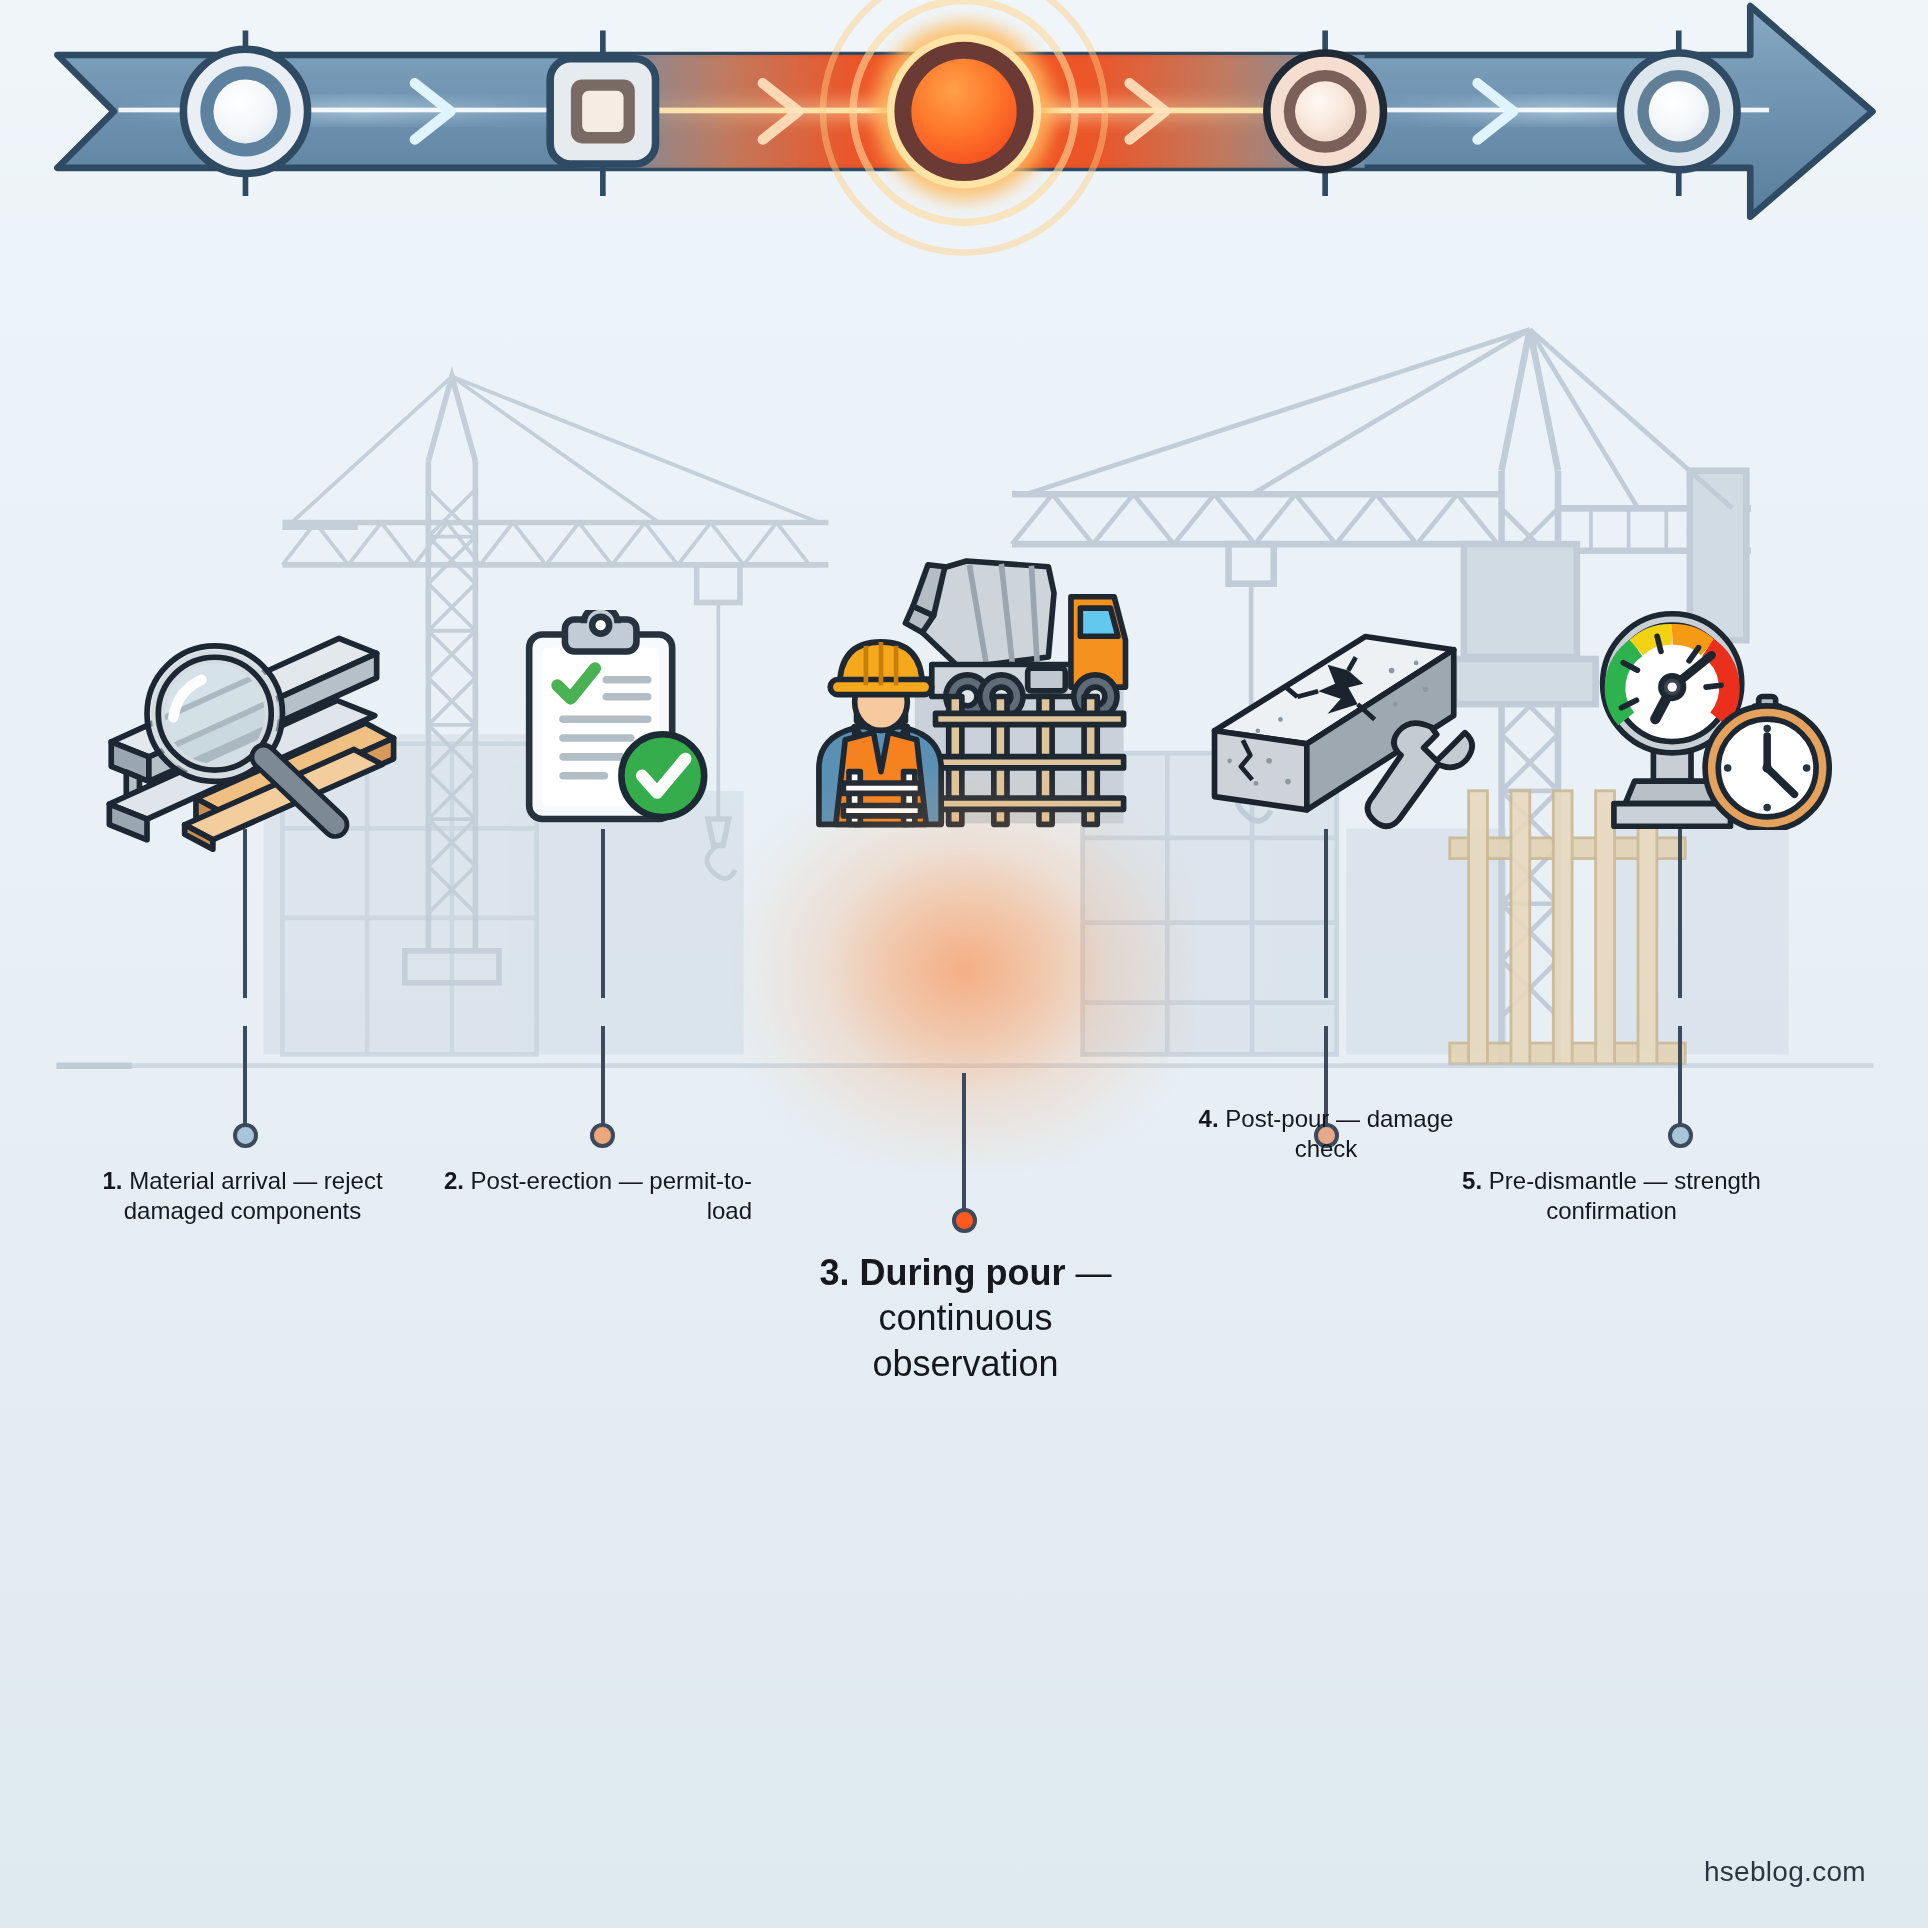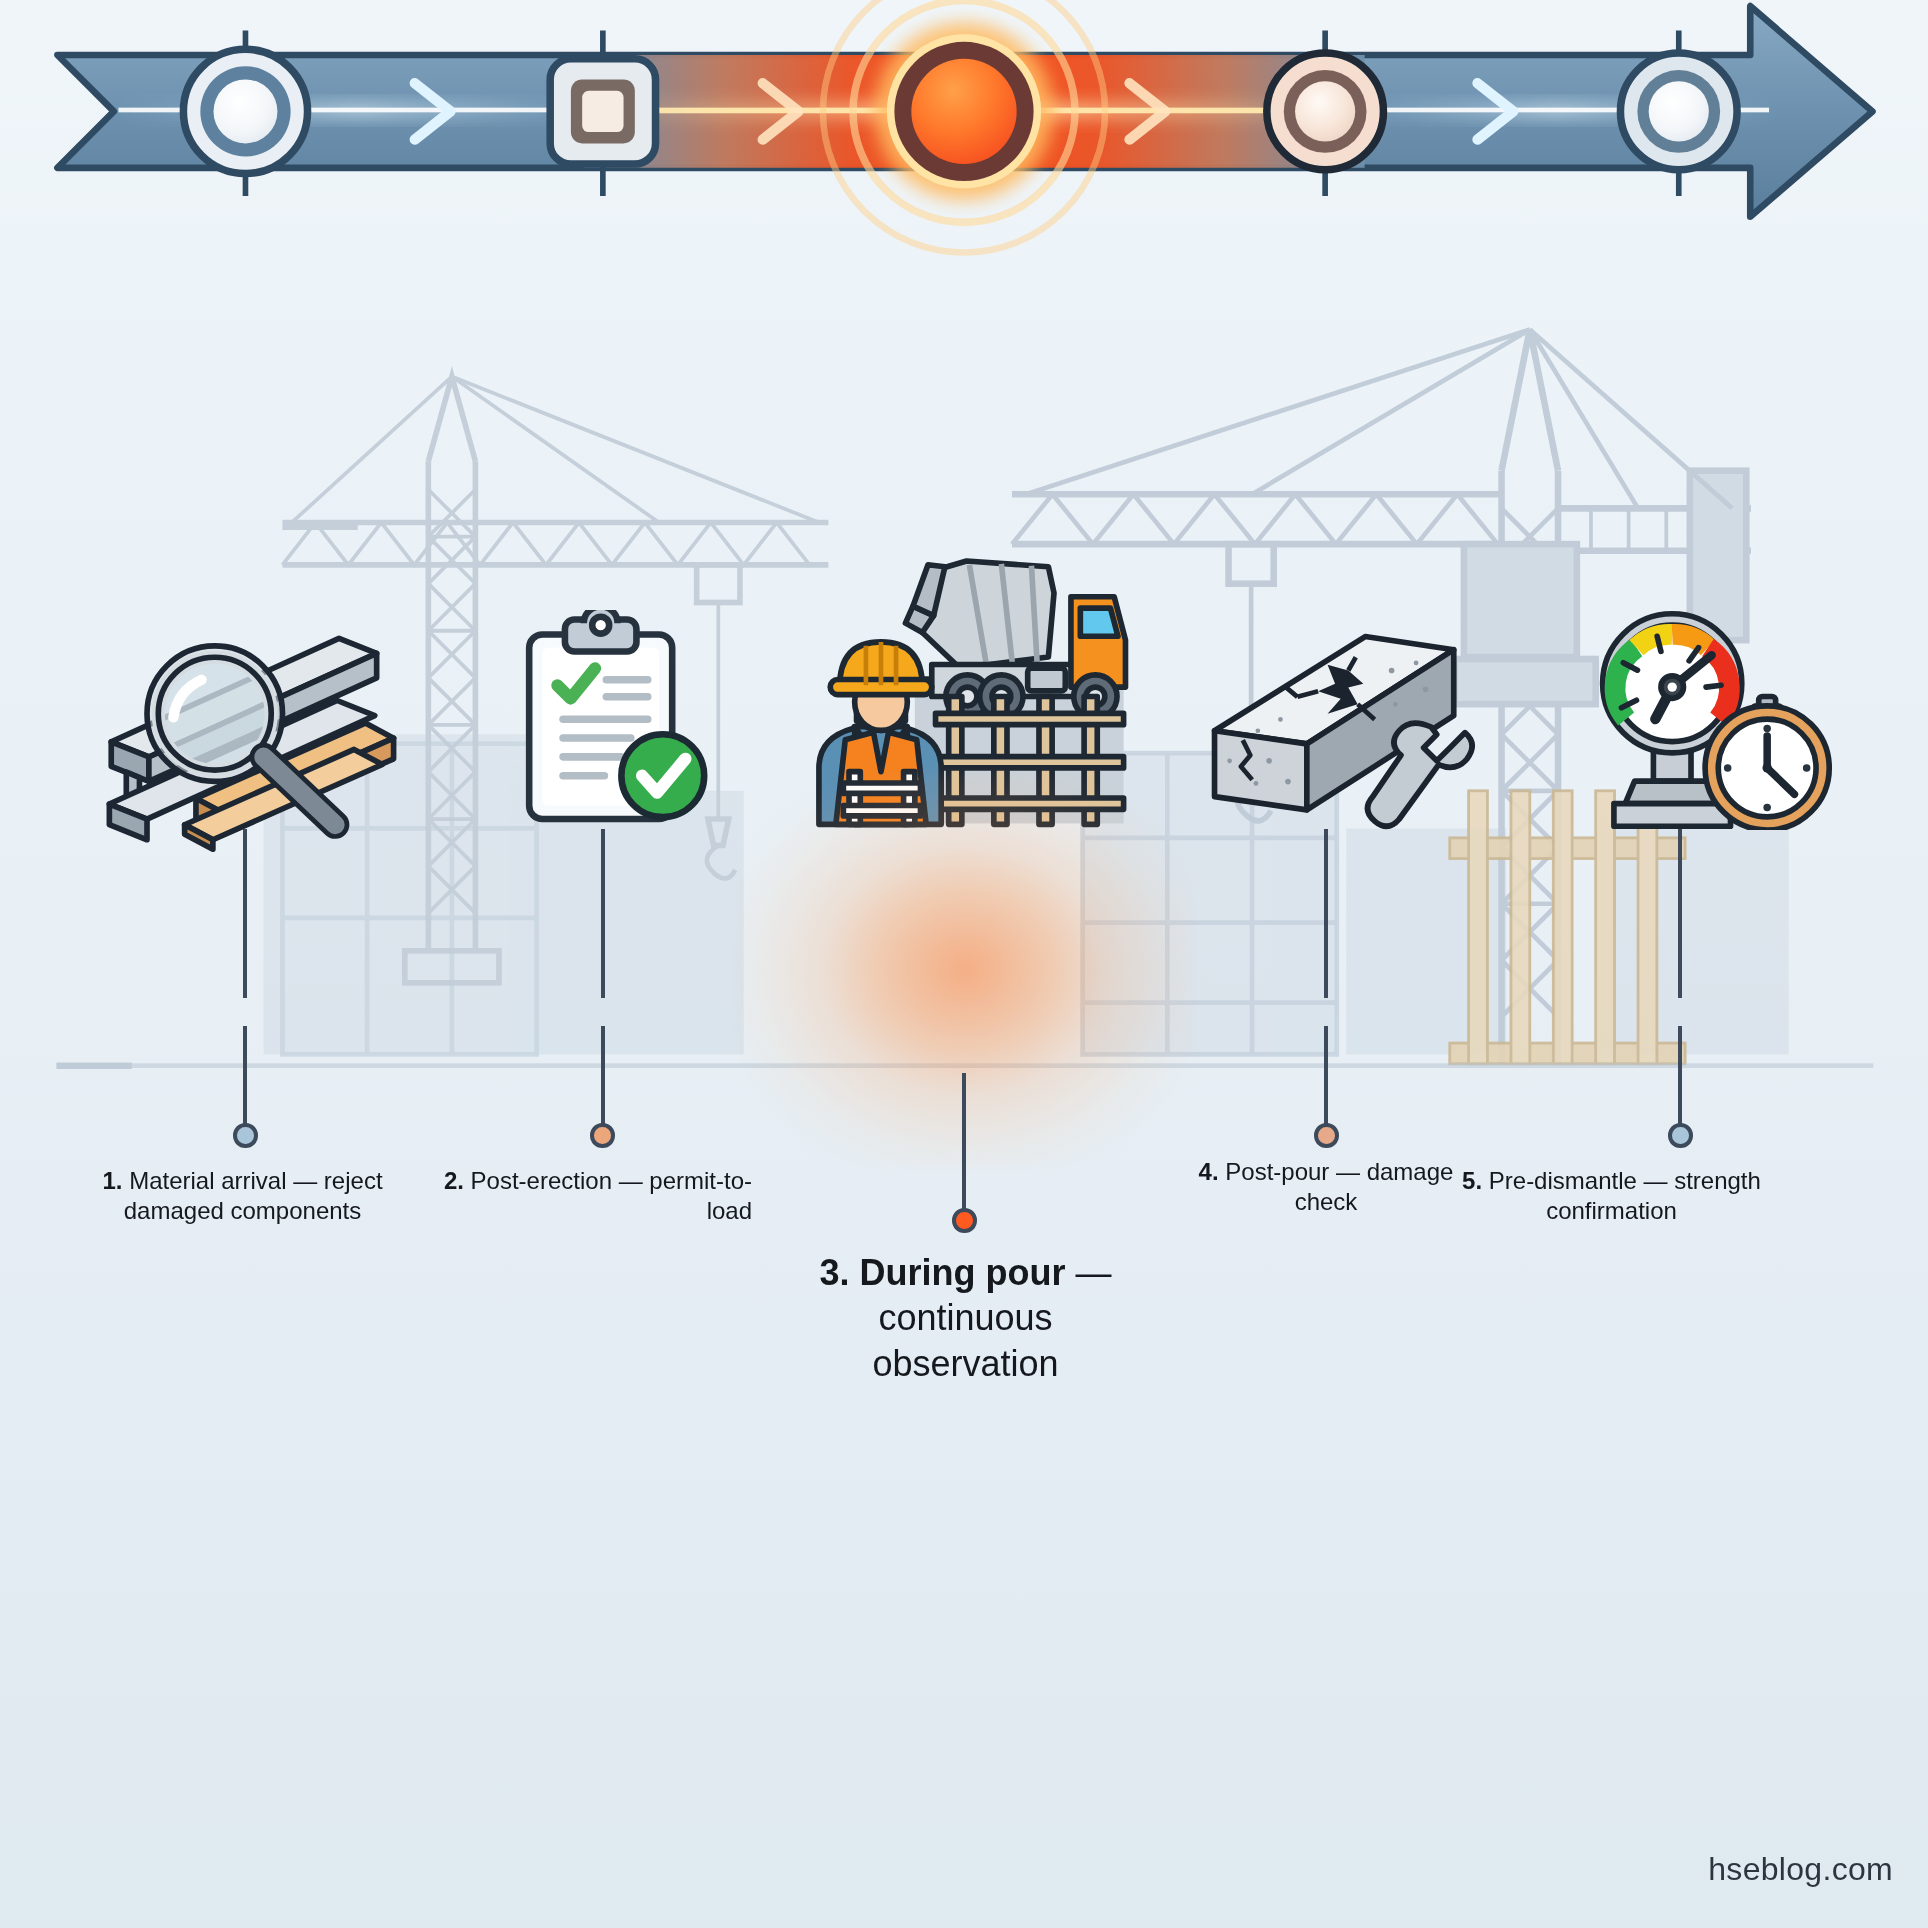--- a/index.html
+++ b/index.html
@@ -46,22 +46,22 @@
   .label{
     position:absolute;text-align:center;
     font-size:24px;line-height:1.26;color:#15191d;
     font-family:"Liberation Sans","DejaVu Sans",sans-serif;
   }
   .label .num{font-weight:bold;}
   .label.hot{font-size:36px;}
   .label.hot .head{font-weight:bold;margin-top:36px;}
   
   #watermark{
-    position:absolute;right:35px;bottom:40px;
-    font-size:32px;color:#1d2530;opacity:.92;letter-spacing:0.3px;
+    position:absolute;right:62px;bottom:40px;
+    font-size:28px;color:#1d2530;opacity:.92;letter-spacing:0.3px;
     font-family:"Liberation Sans","DejaVu Sans",sans-serif;
   }
 </style>
 </head>
 <body>
 
 <div id="stage">
 
   <svg class="bg-layer" viewBox="0 0 2048 2048" xmlns="http://www.w3.org/2000/svg">
     <defs>
@@ -541,21 +541,21 @@
   </div>
 
   <div class="label" style="left:413px;top:1166px;width:339px;text-align:right;">
     <span class="num">2.</span><span> Post-erection </span><span>— permit-to-load</span>
   </div>
 
   <div class="label hot" style="left:796px;top:1250px;width:339px;">
     <span class="num">3.</span><span class="head"> During pour </span><span>— continuous observation</span>
   </div>
 
-  <div class="label" style="left:1166px;top:1157px;width:320px;">
+  <div class="label" style="left:1166px;top:1104px;width:320px;">
     <span class="num">4.</span><span> Post-pour </span><span>— damage check</span>
   </div>
 
   <div class="label" style="left:1442px;top:1166px;width:339px;">
     <span class="num">5.</span><span> Pre-dismantle </span><span>— strength confirmation</span>
   </div>
 
   <div id="watermark">hseblog.com</div>
 
 </div>

